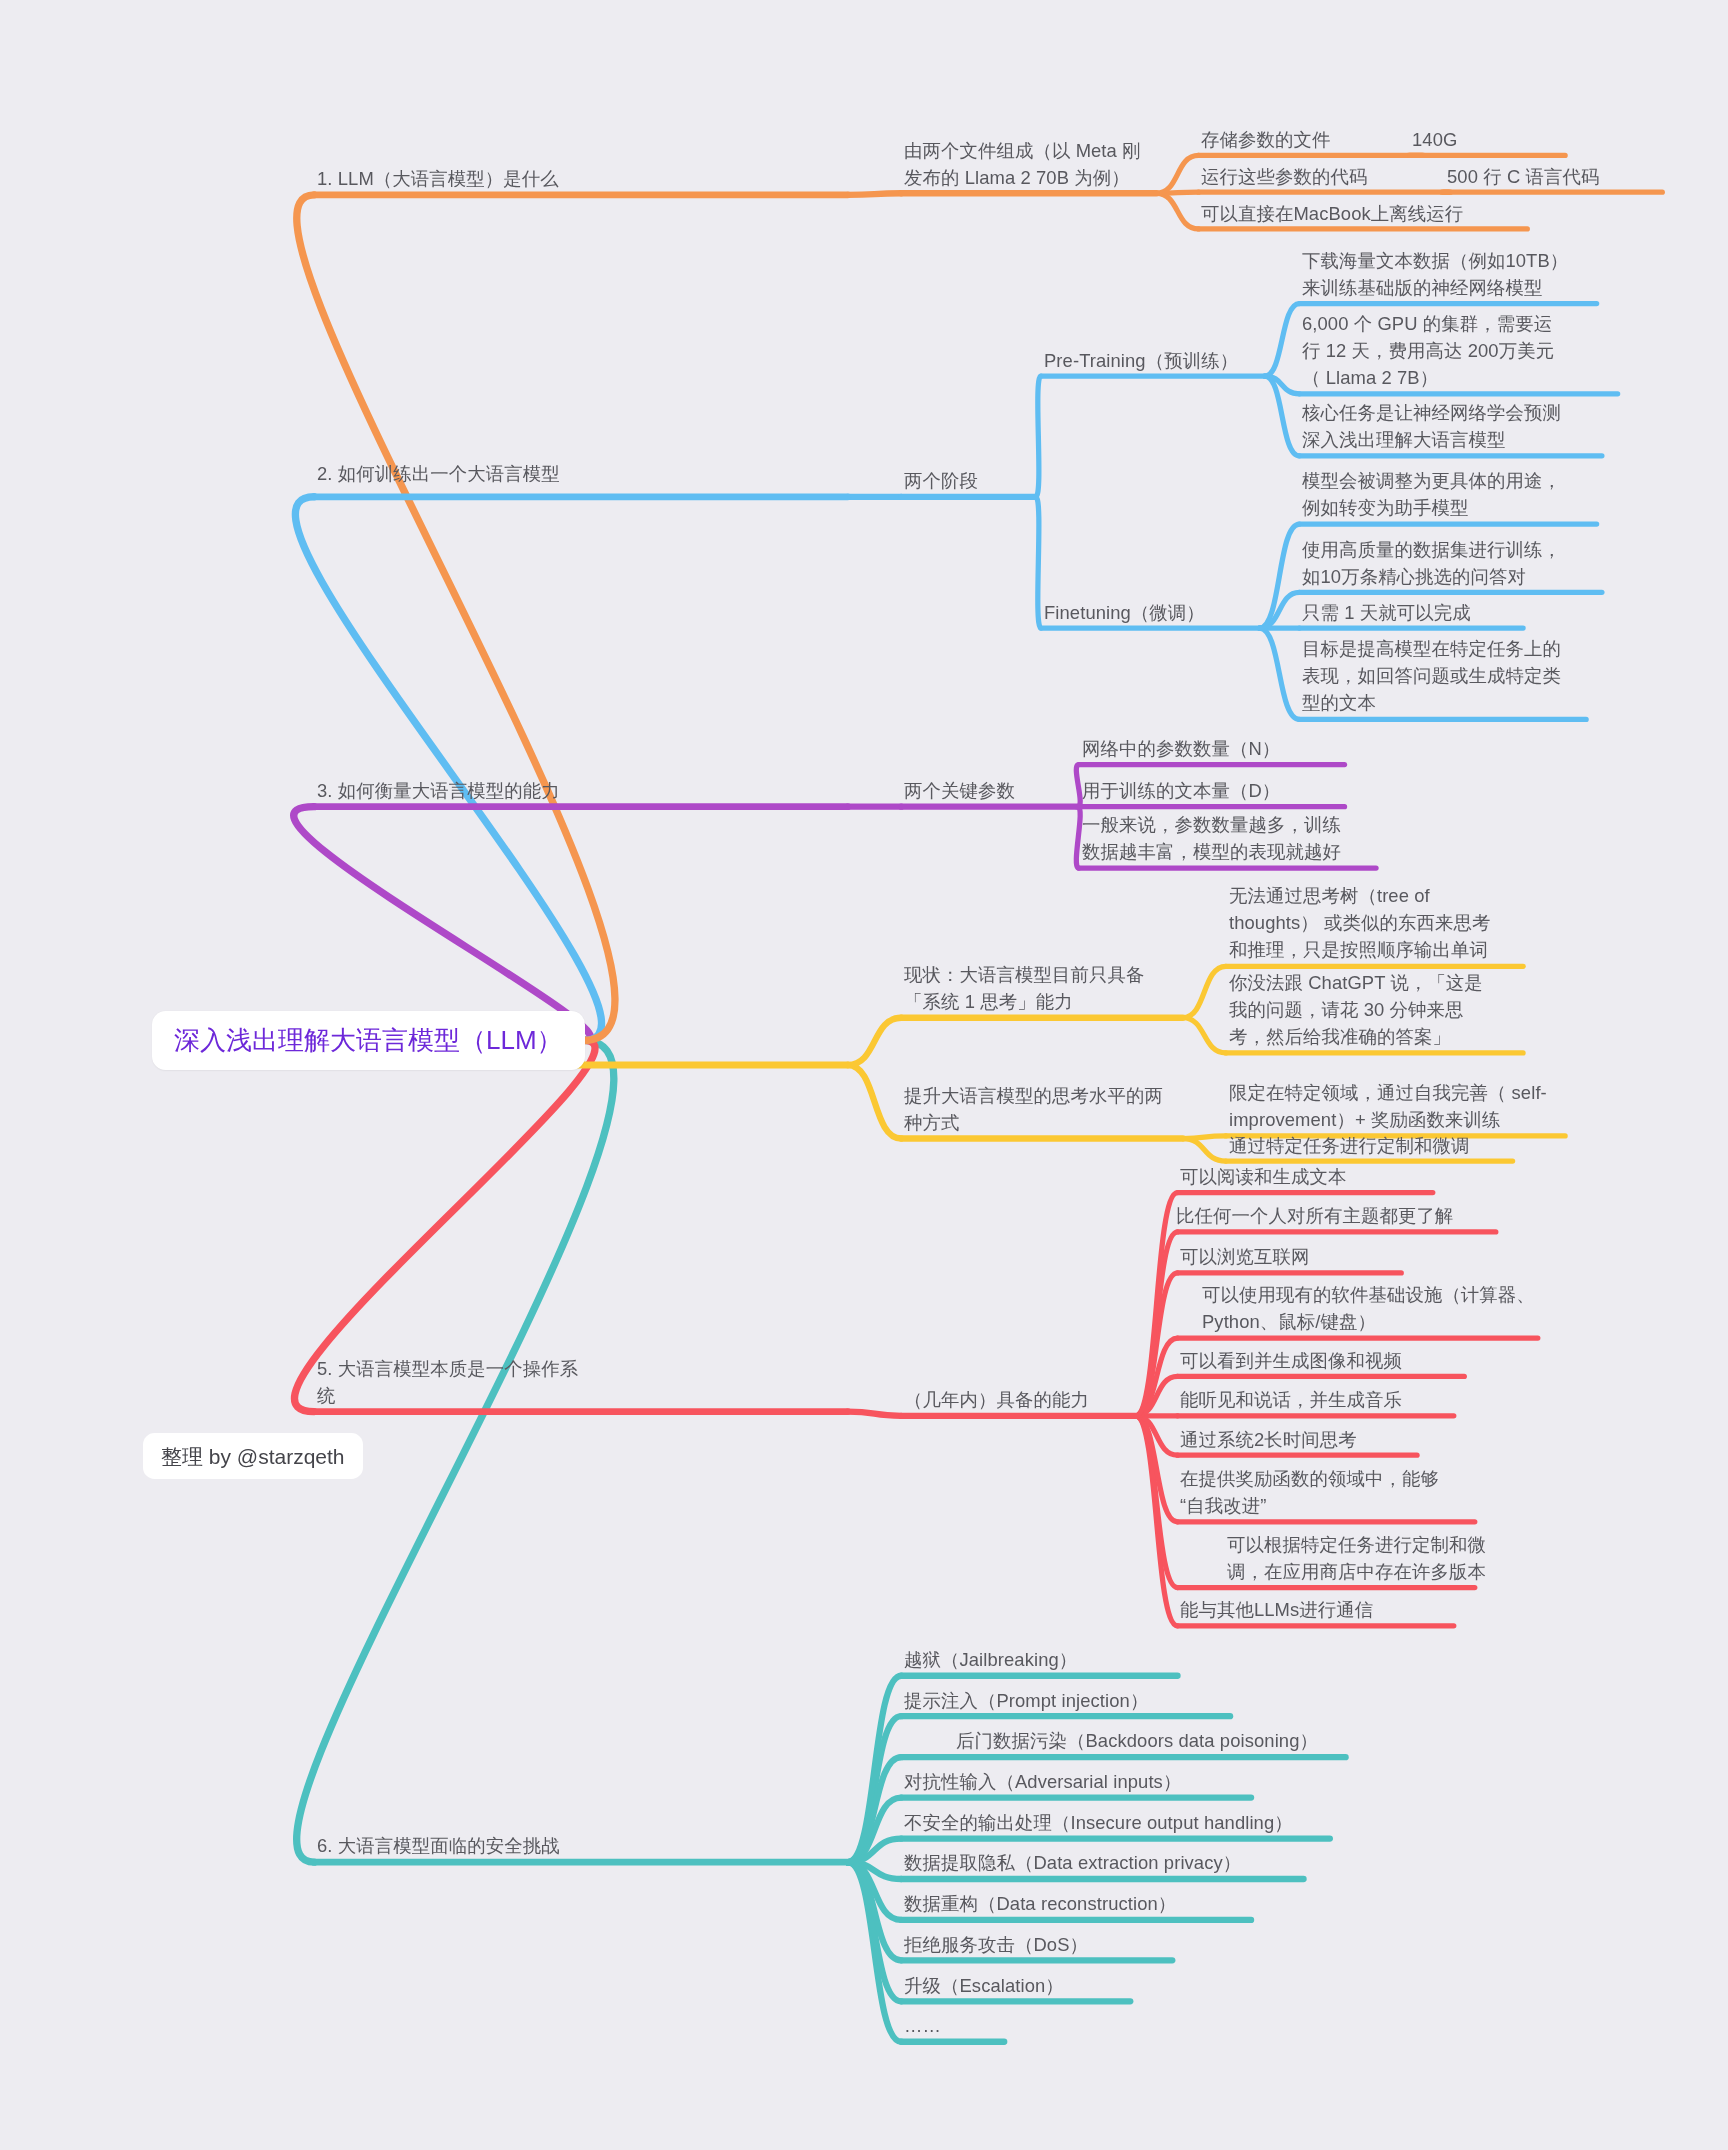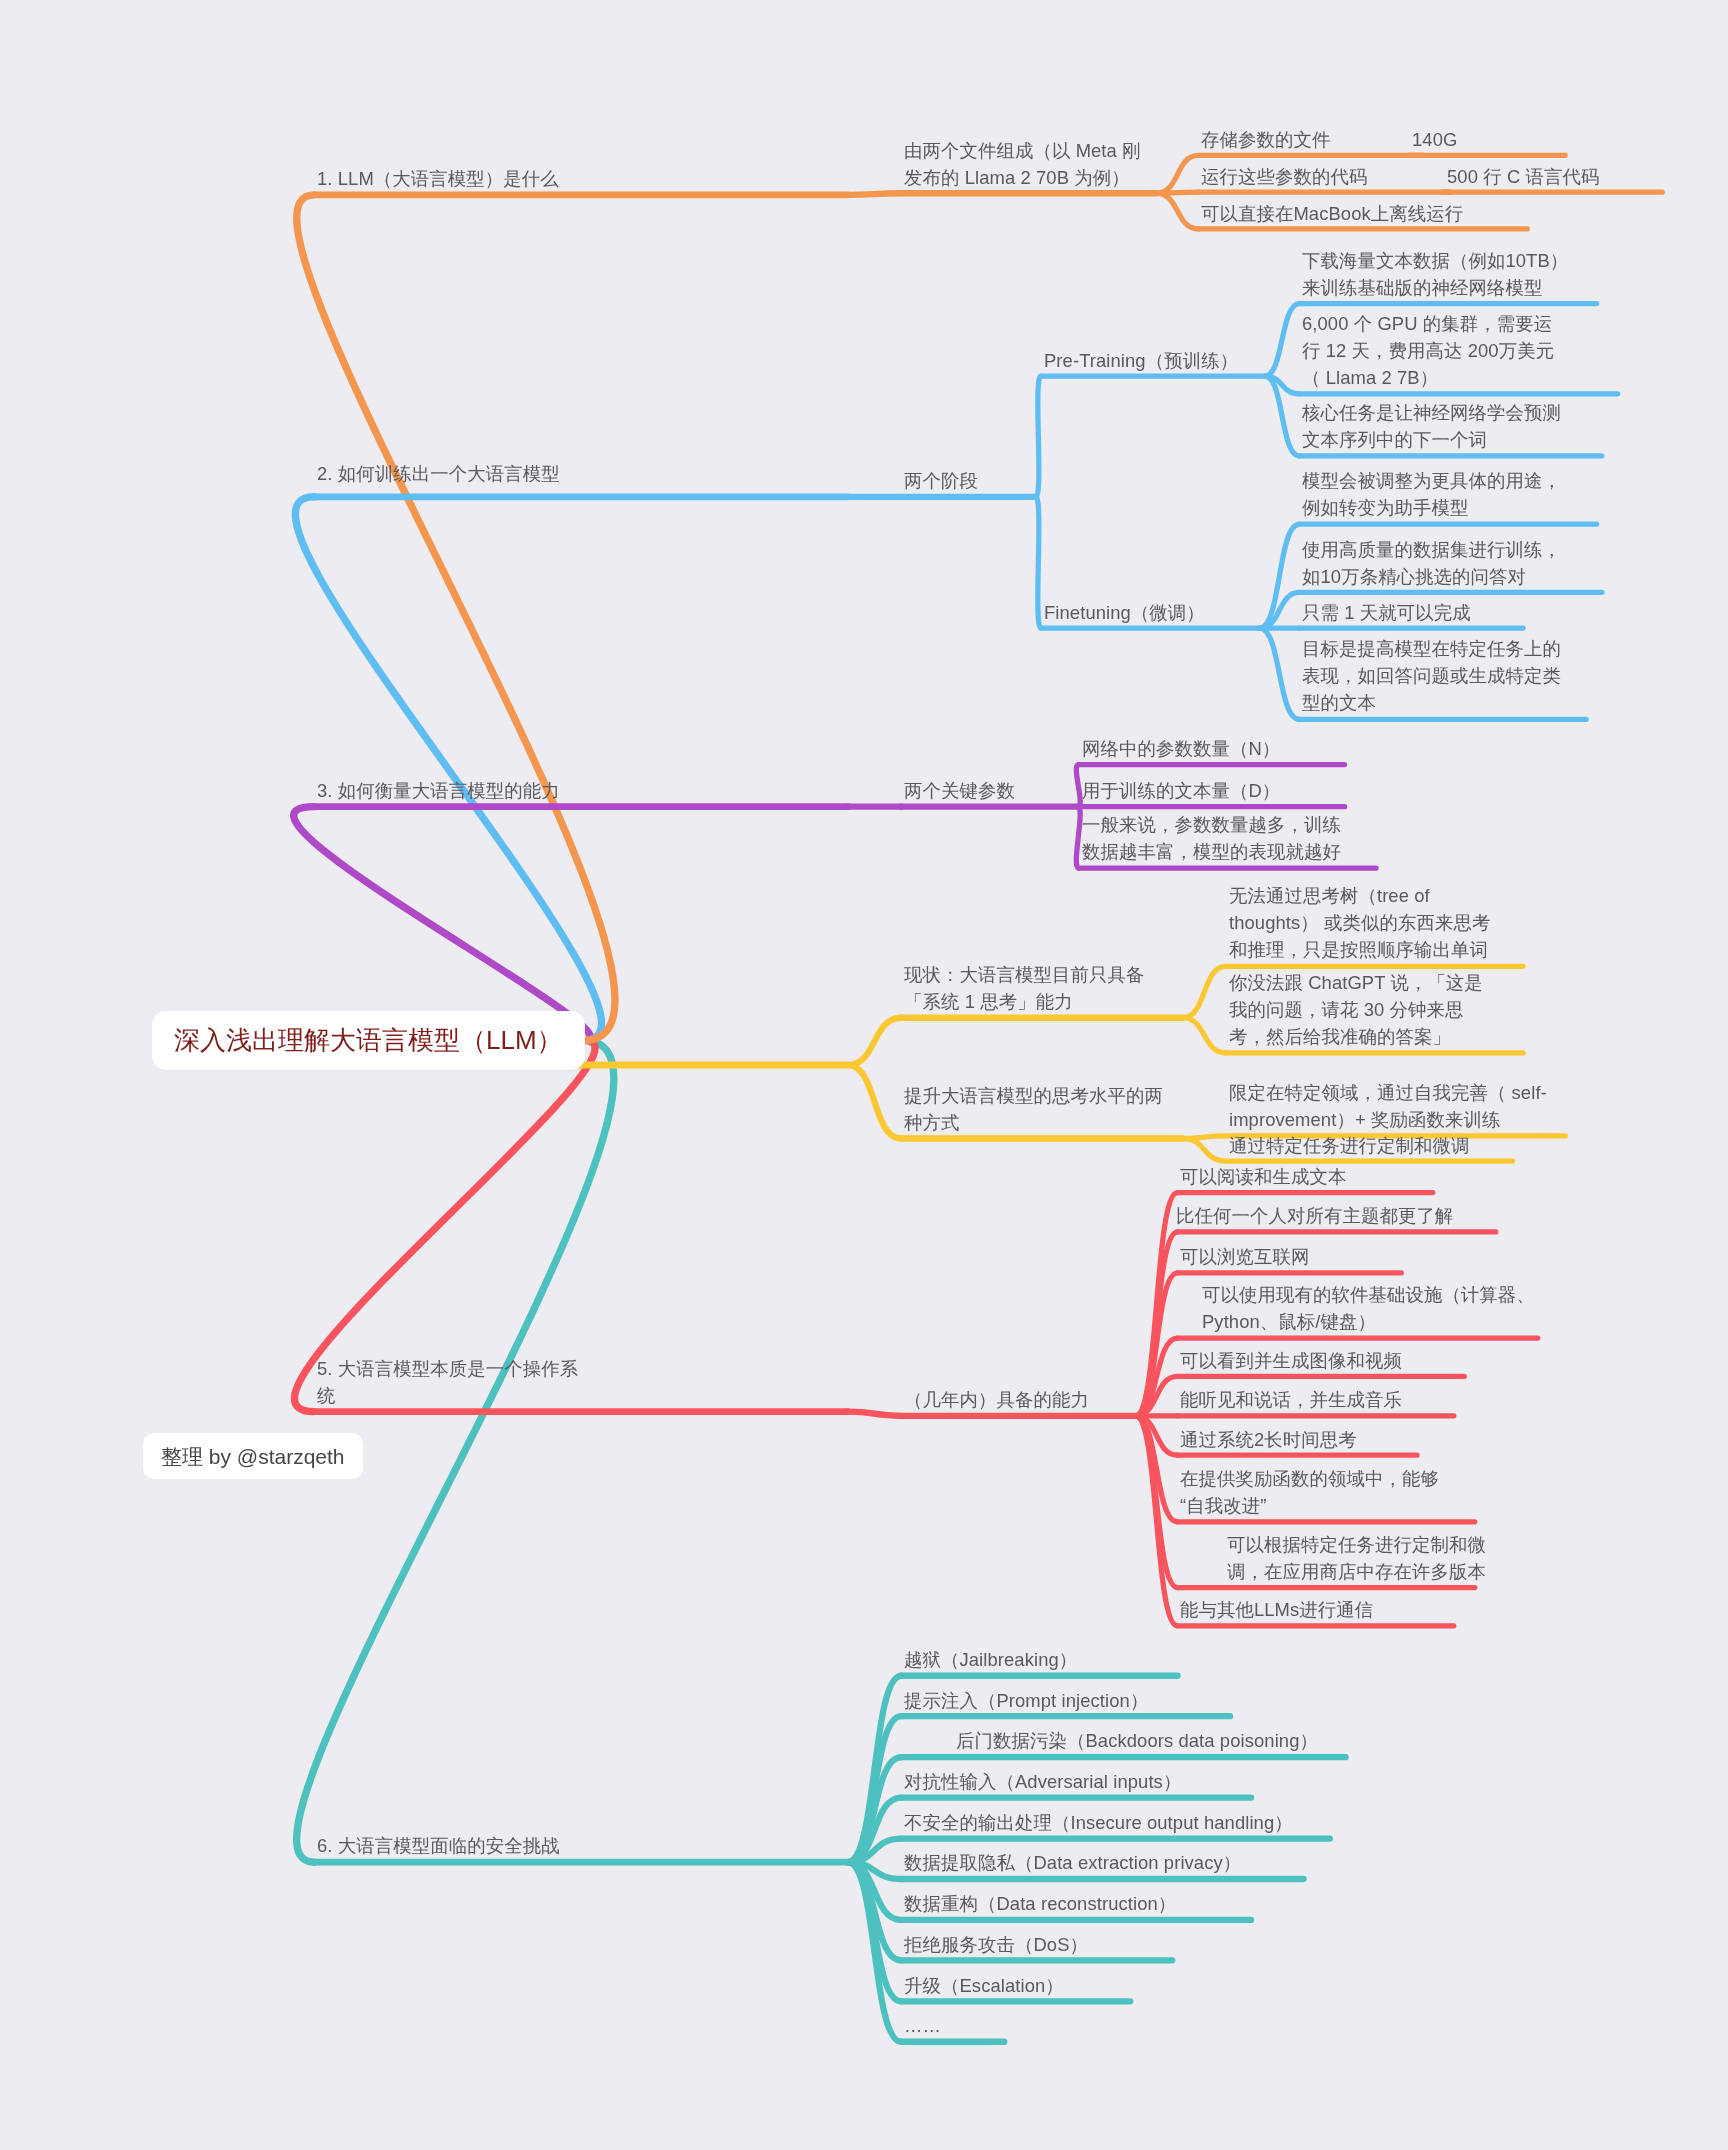--- a/index.html
+++ b/index.html
@@ -19,21 +19,21 @@
     white-space:pre-line;
     box-sizing:border-box;
   }
   .node.lvl1{font-size:18.4px;}
   .node.lvl2{font-size:18.4px;}
   .node.leaf{font-size:18.4px;}
   .root{
     position:absolute;
     background:#fff;
     border-radius:13.7px;
-    color:#7f1d1d;
+    color:#6d28d9;
     font-size:26px;
     line-height:31.5px;
     padding:13.7px 22px;
     white-space:nowrap;
     box-shadow:0 0.5px 1.6px rgba(0,0,0,.05);
   }
   .credit{
     position:absolute;
     background:#fff;
     border-radius:11.6px;
@@ -167,21 +167,21 @@
     <div class="node leaf" style="left: 1201px; top: 200px; width: 326px;">可以直接在MacBook上离线运行</div>
     <div class="node lvl1" style="left: 317px; top: 460px; width: 530px;">2. 如何训练出一个大语言模型</div>
     <div class="node lvl2" style="left: 904px; top: 467px; width: 131px;">两个阶段</div>
     <div class="node leaf" style="left: 1044px; top: 347px; width: 221px;">Pre-Training（预训练）</div>
     <div class="node leaf" style="left: 1302px; top: 247px; width: 294px;">下载海量文本数据（例如10TB）
 来训练基础版的神经网络模型</div>
     <div class="node leaf" style="left: 1302px; top: 310px; width: 315px;">6,000 个 GPU 的集群，需要运
 行 12 天，费用高达 200万美元
 （ Llama 2 7B）</div>
     <div class="node leaf" style="left: 1302px; top: 399px; width: 299px;">核心任务是让神经网络学会预测
-文本序列中的下一个词</div>
+深入浅出理解大语言模型</div>
     <div class="node leaf" style="left: 1044px; top: 599px; width: 215px;">Finetuning（微调）</div>
     <div class="node leaf" style="left: 1302px; top: 467px; width: 294px;">模型会被调整为更具体的用途，
 例如转变为助手模型</div>
     <div class="node leaf" style="left: 1302px; top: 536px; width: 299px;">使用高质量的数据集进行训练，
 如10万条精心挑选的问答对</div>
     <div class="node leaf" style="left: 1302px; top: 599px; width: 221px;">只需 1 天就可以完成</div>
     <div class="node leaf" style="left: 1302px; top: 635px; width: 284px;">目标是提高模型在特定任务上的
 表现，如回答问题或生成特定类
 型的文本</div>
     <div class="node lvl1" style="left: 317px; top: 777px; width: 530px;">3. 如何衡量大语言模型的能力</div>

